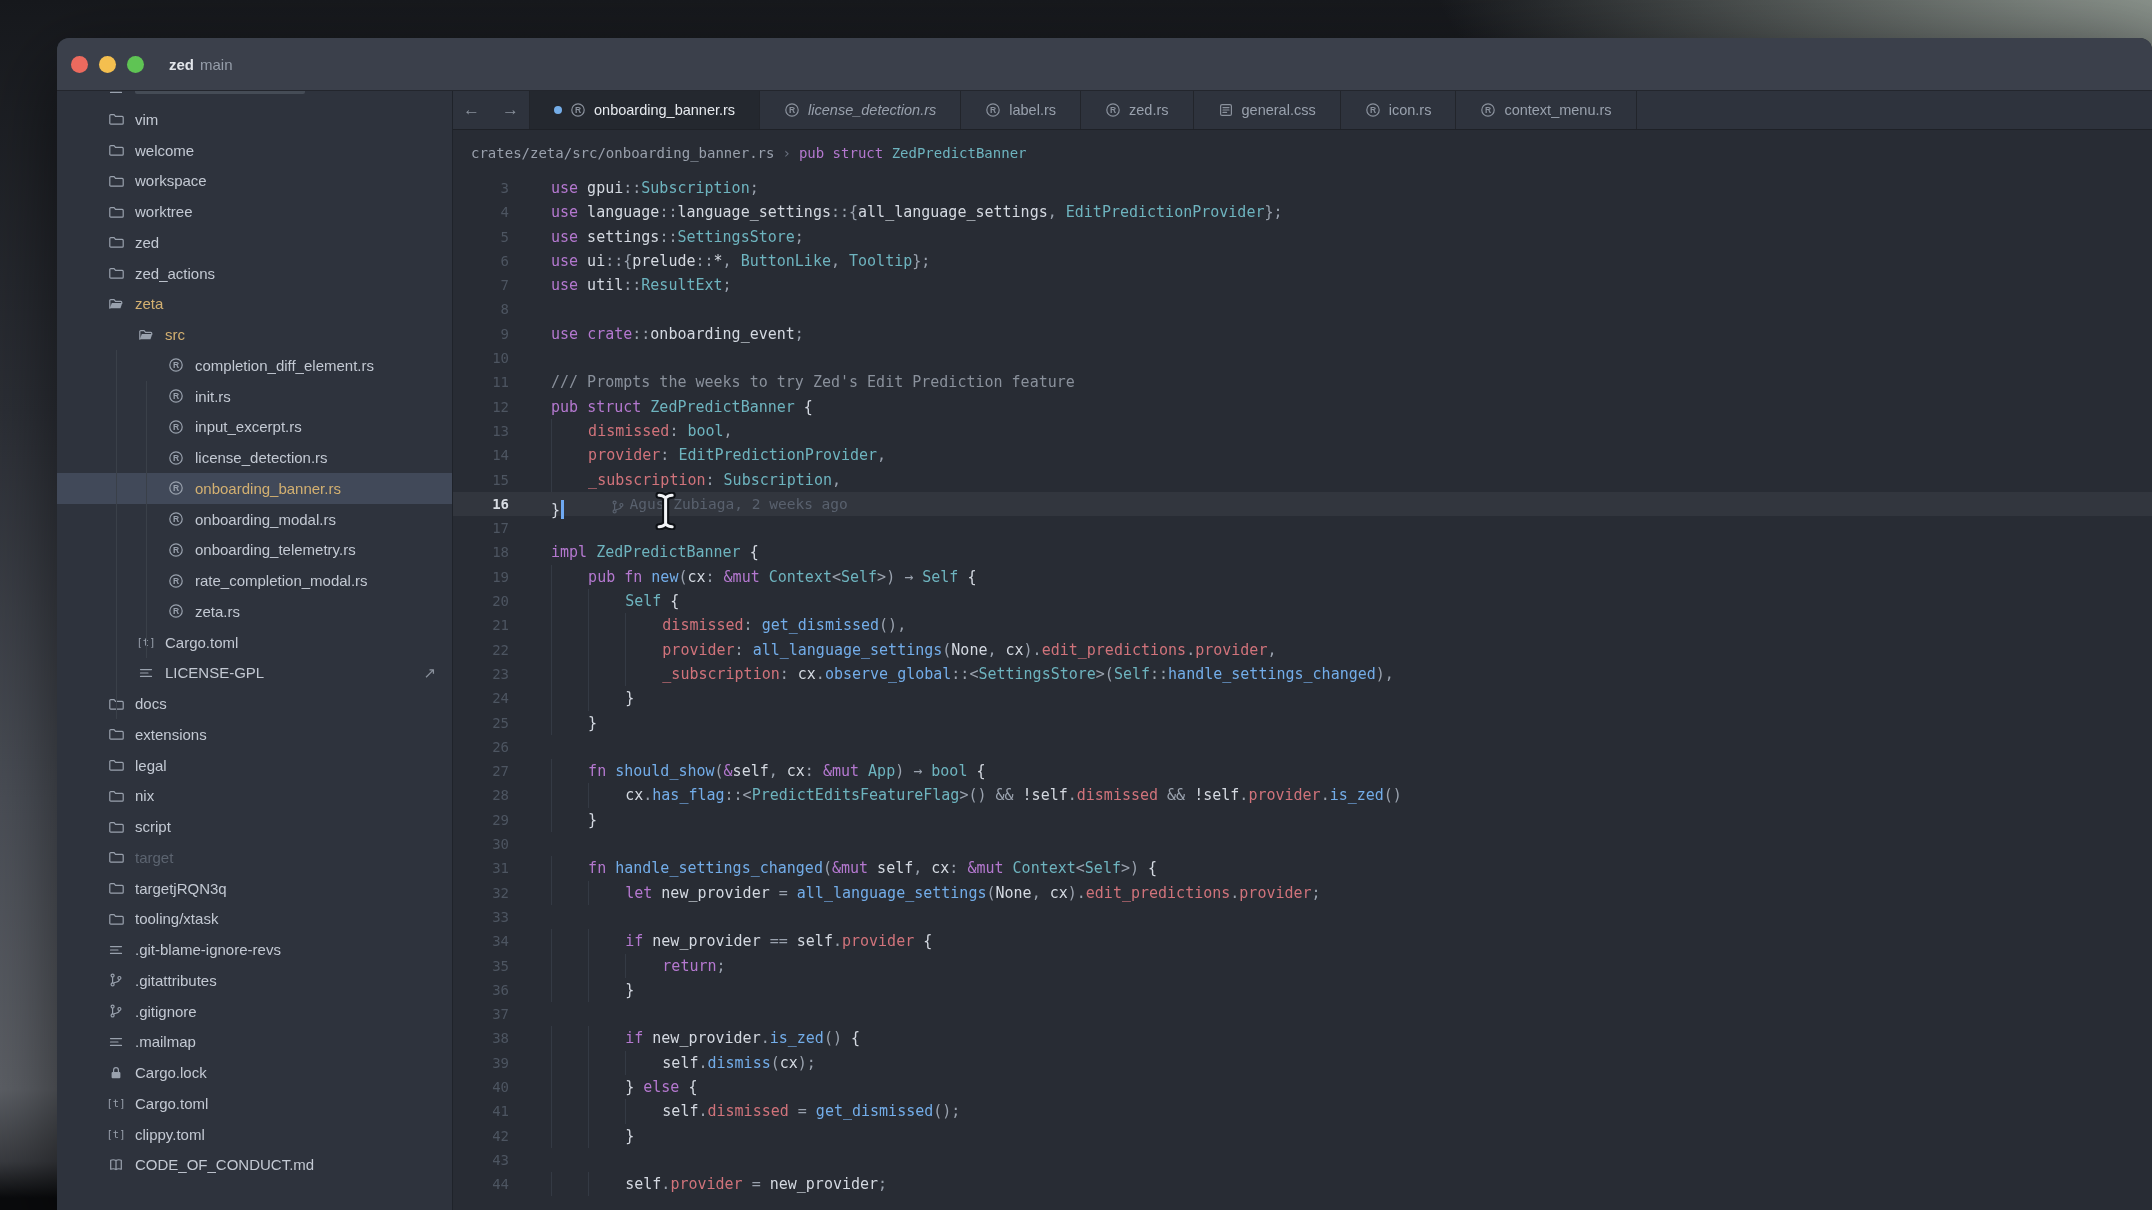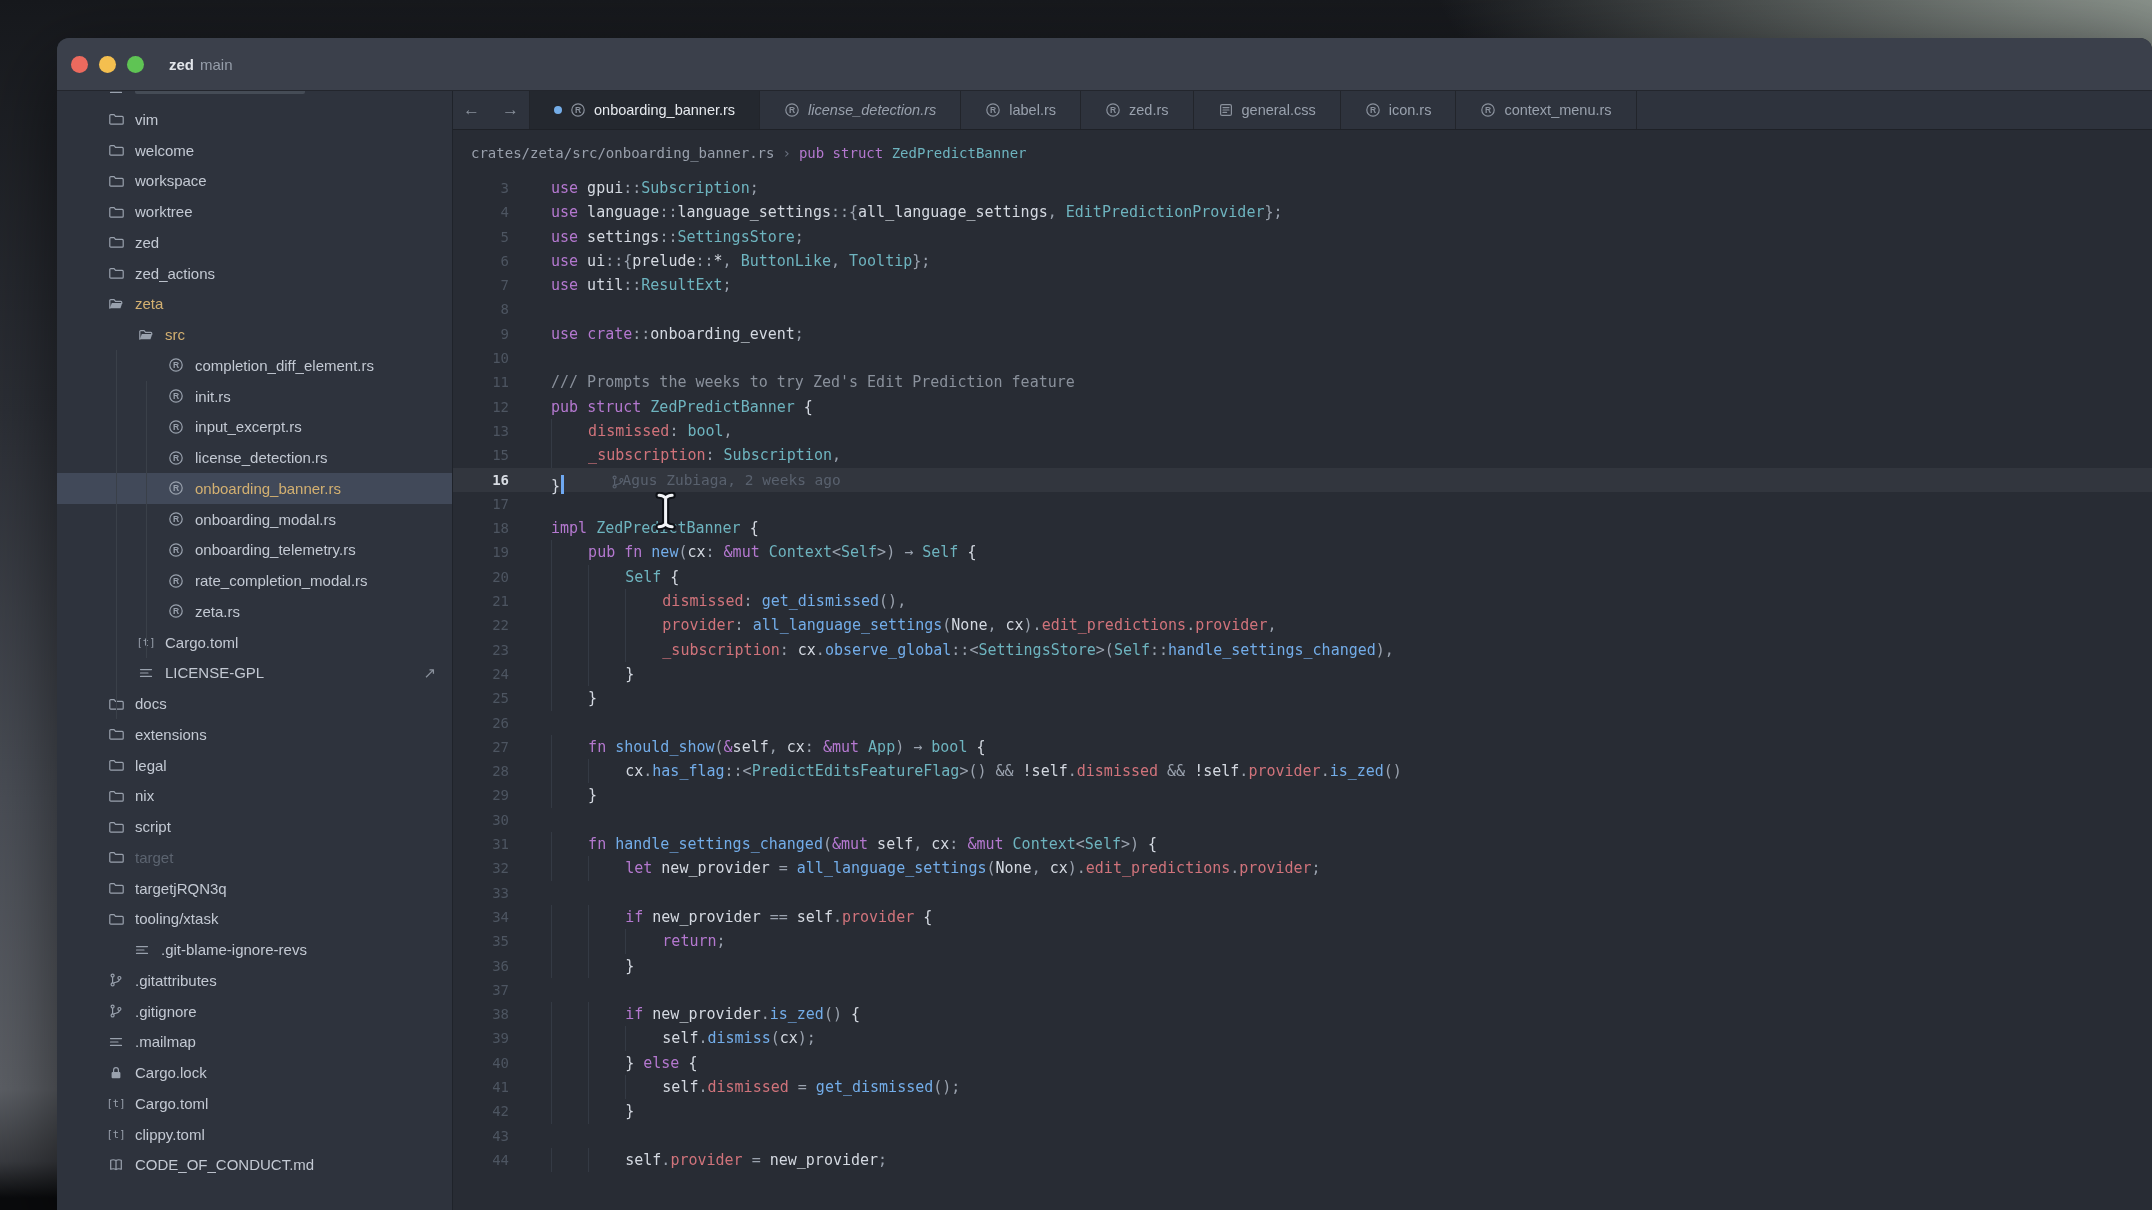--- a/index.html
+++ b/index.html
@@ -60,21 +60,21 @@
   .ct{margin-left:42px;white-space:pre;color:#d4d9e1;}
   .tk-k{color:#b478cf;}
   .tk-t{color:#6eb4bf;}
   .tk-f{color:#73ade9;}
   .tk-p{color:#d0737b;}
   .tk-c{color:#8a919c;}
   .tk-x{color:#d4d9e1;}
   .tk-d{color:#9aa2ae;}
   .tk-i{display:inline-block;width:4ch;height:100%;vertical-align:top;border-left:1px solid #343a44;}
   .caret{display:inline-block;width:2.5px;height:19px;background:#6fa9f2;vertical-align:-4px;margin-left:1px;}
-  .blame{color:#59616e;margin-left:46px;font-size:14.5px;display:inline-flex;align-items:center;}
+  .blame{color:#59616e;margin-left:46px;font-size:14.5px;display:inline-flex;align-items:center;gap:7px;}
   .blame svg{flex:none;}
   
   #pointer{position:absolute;left:655px;top:492px;pointer-events:none;z-index:50;}
 </style>
 </head>
 <body>
 
 <div id="screen">
   <div id="window">
 
@@ -319,21 +319,21 @@
               <span class="tlabel">targetjRQN3q</span>
             </div>
             <div class="trow" style="padding-left: 50px;">
               <span class="ticon">
                 <svg width="16" height="16" viewBox="0 0 16 16" fill="none" stroke="currentColor" stroke-width="1.2" stroke-linejoin="round" stroke-linecap="round">
                   <path d="M1.8 4.6 a1 1 0 0 1 1-1 h3.3 l1.4 1.8 h6.7 a1 1 0 0 1 1 1 v5.8 a1 1 0 0 1-1 1 H2.8 a1 1 0 0 1-1-1 z"></path>
                 </svg>
               </span>
               <span class="tlabel">tooling/xtask</span>
             </div>
-            <div class="trow" style="padding-left: 76px;">
+            <div class="trow" style="padding-left: 50px;">
               <span class="ticon">
                 <svg width="16" height="16" viewBox="0 0 16 16" fill="none" stroke="currentColor" stroke-width="1.2" stroke-linejoin="round" stroke-linecap="round">
                   <path d="M2.5 4.6 h11 M2.5 8 h7.5 M2.5 11.4 h11"></path>
                 </svg>
               </span>
               <span class="tlabel">.git-blame-ignore-revs</span>
             </div>
             <div class="trow" style="padding-left: 50px;">
               <span class="ticon">
                 <svg width="16" height="16" viewBox="0 0 16 16" fill="none" stroke="currentColor" stroke-width="1.2" stroke-linejoin="round" stroke-linecap="round">
@@ -521,20 +521,24 @@
             </div>
             <div class="cl">
               <span class="ln">12</span>
               <span class="ct"><span class="tk-k">pub</span><span class="tk-x"> </span><span class="tk-k">struct</span><span class="tk-x"> </span><span class="tk-t">ZedPredictBanner</span><span class="tk-x"> {</span></span>
             </div>
             <div class="cl">
               <span class="ln">13</span>
               <span class="ct"><span class="tk-i"></span><span class="tk-p">dismissed</span><span class="tk-d">:</span><span class="tk-x"> </span><span class="tk-t">bool</span><span class="tk-d">,</span></span>
             </div>
             <div class="cl">
+              <span class="ln">14</span>
+              <span class="ct"><span class="tk-i"></span><span class="tk-p">provider</span><span class="tk-d">:</span><span class="tk-x"> </span><span class="tk-t">EditPredictionProvider</span><span class="tk-d">,</span></span>
+            </div>
+            <div class="cl">
               <span class="ln">15</span>
               <span class="ct"><span class="tk-i"></span><span class="tk-p">_subscription</span><span class="tk-d">:</span><span class="tk-x"> </span><span class="tk-t">Subscription</span><span class="tk-d">,</span></span>
             </div>
             <div class="cl hl">
               <span class="ln">16</span>
               <span class="ct"><span class="tk-x">}</span><span class="caret"></span><span class="blame"><span class="ticon" style="width: 13px; height: 13px; color: rgb(89, 97, 110);"><svg width="16" height="16" viewBox="0 0 16 16" fill="none" stroke="currentColor" stroke-width="1.2" stroke-linejoin="round" stroke-linecap="round">
                       <circle cx="4.6" cy="3.6" r="1.5"></circle>
                       <circle cx="4.6" cy="12.4" r="1.5"></circle>
                       <circle cx="11.4" cy="6" r="1.5"></circle>
                       <path d="M4.6 5.2 v5.6 M11.4 7.6 c0 2.6-3.4 2.4-5.2 3.2"></path>

